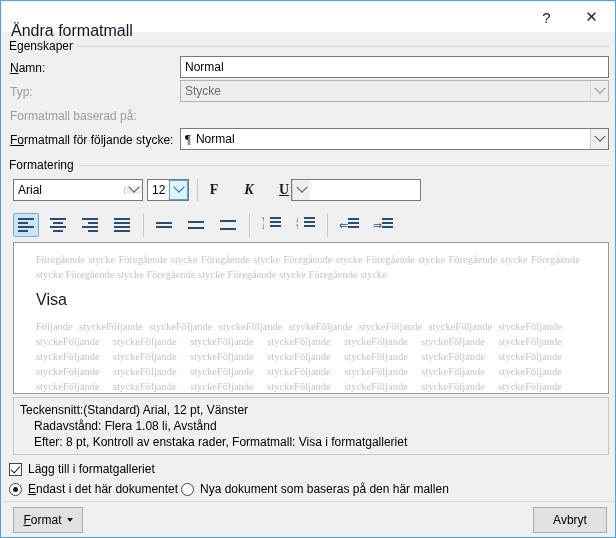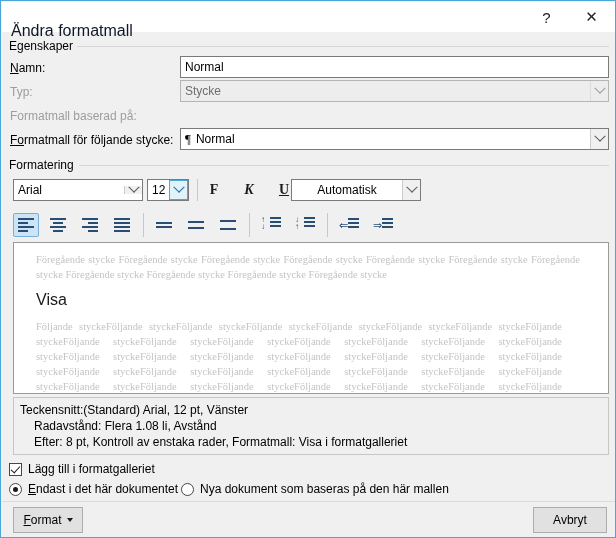--- a/index.html
+++ b/index.html
@@ -353,21 +353,20 @@
 
   <div class="vsep" style="left:196px; top:178px; height:22px;"></div>
 
   <div class="tbtn styleb" style="left:202px; top:178px;">F</div>
   <div class="tbtn styleb ital" style="left:237px; top:178px;">K</div>
   <div class="tbtn styleb und" style="left:272px; top:178px;">U</div>
 
   <div class="vsep" style="left:298px; top:178px; height:22px;"></div>
 
   <div class="combo" style="left:290px; top:178px; width:130px;">
-    <div class="cval center">Automatisk</div>
     <div class="carrow">
         <div class="chev"></div>
       </div>
   </div>
 
   <div class="tbtn albtn active" style="left:12px; top:212px;">
     <span class="ai">
       <i style="width:16px"></i>
         <i style="width:10px"></i>
         <i style="width:16px"></i>

